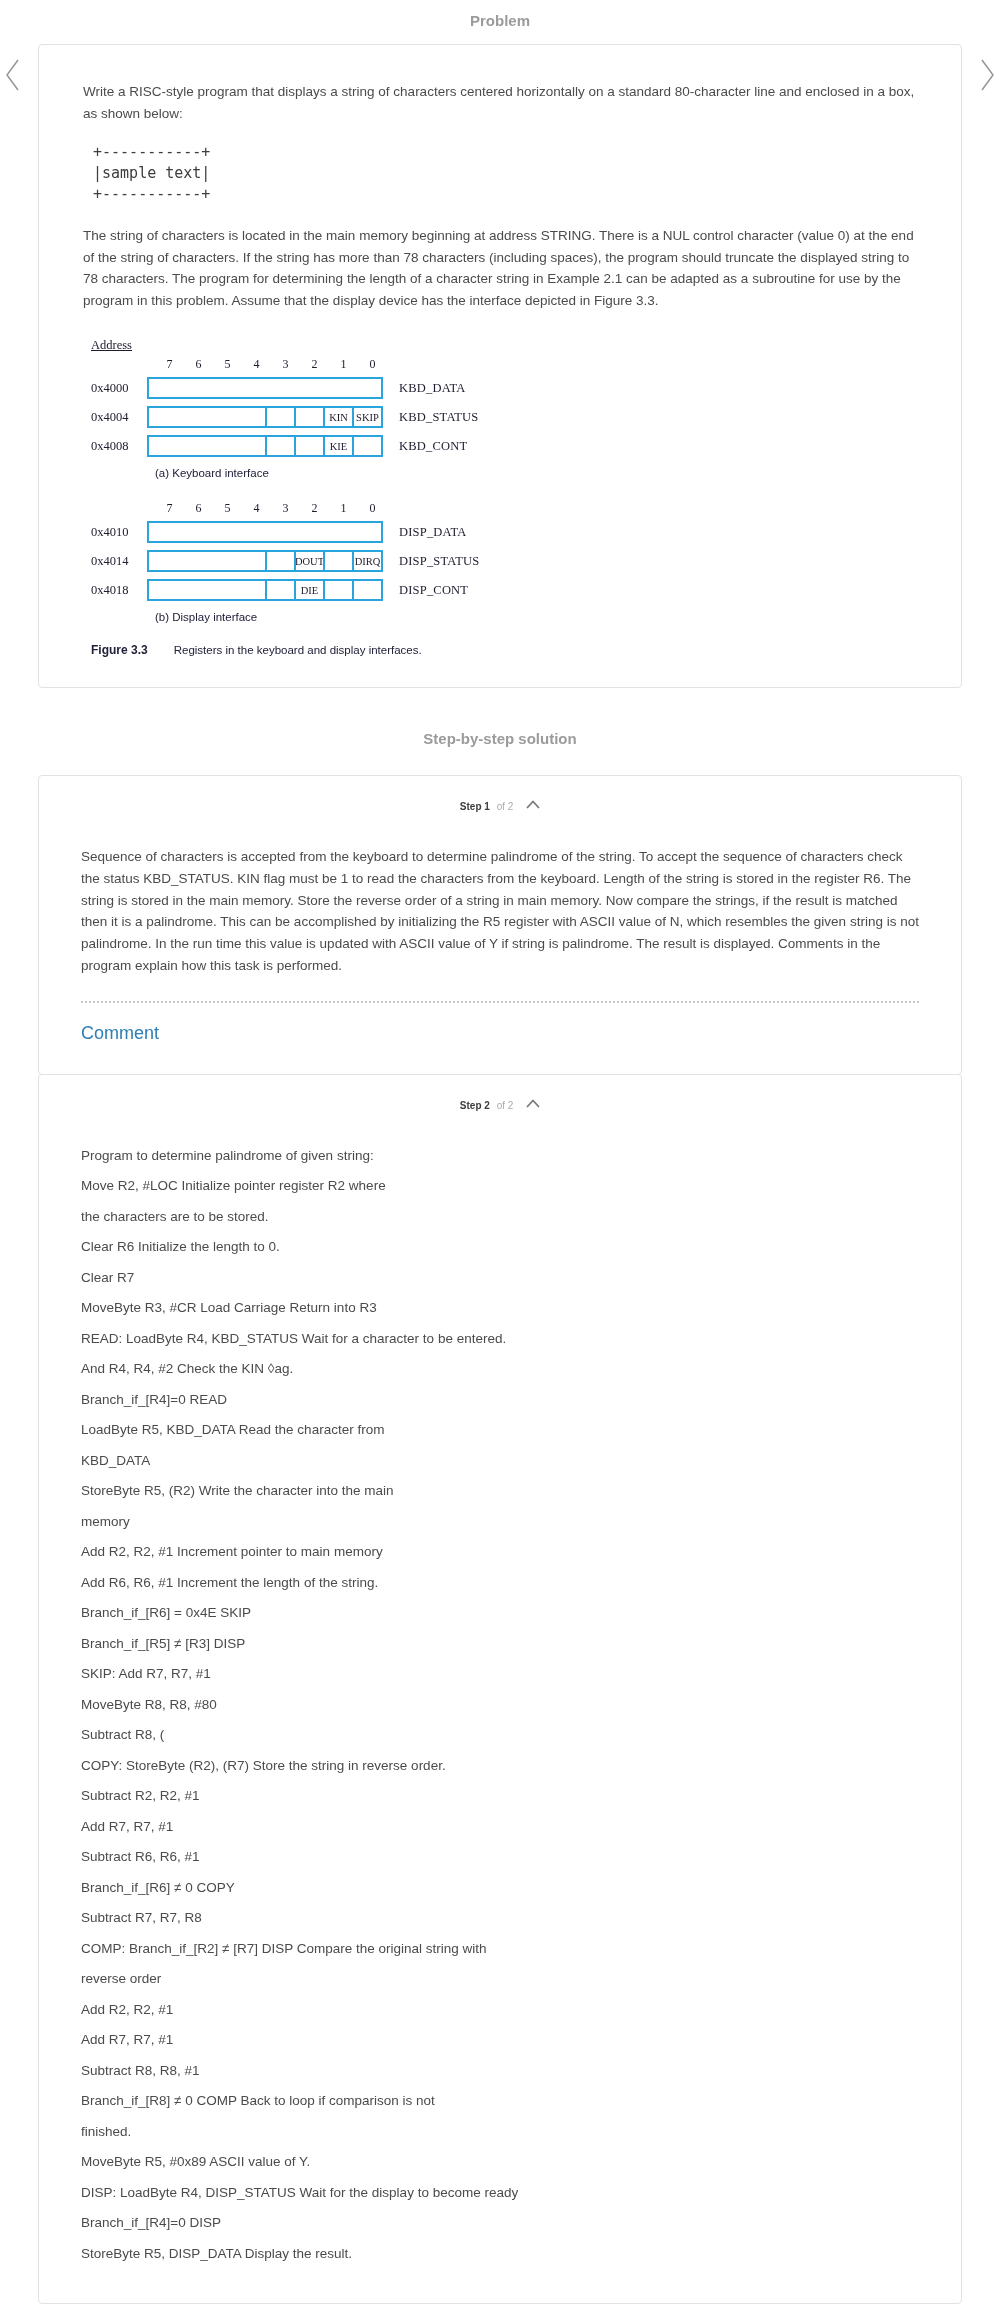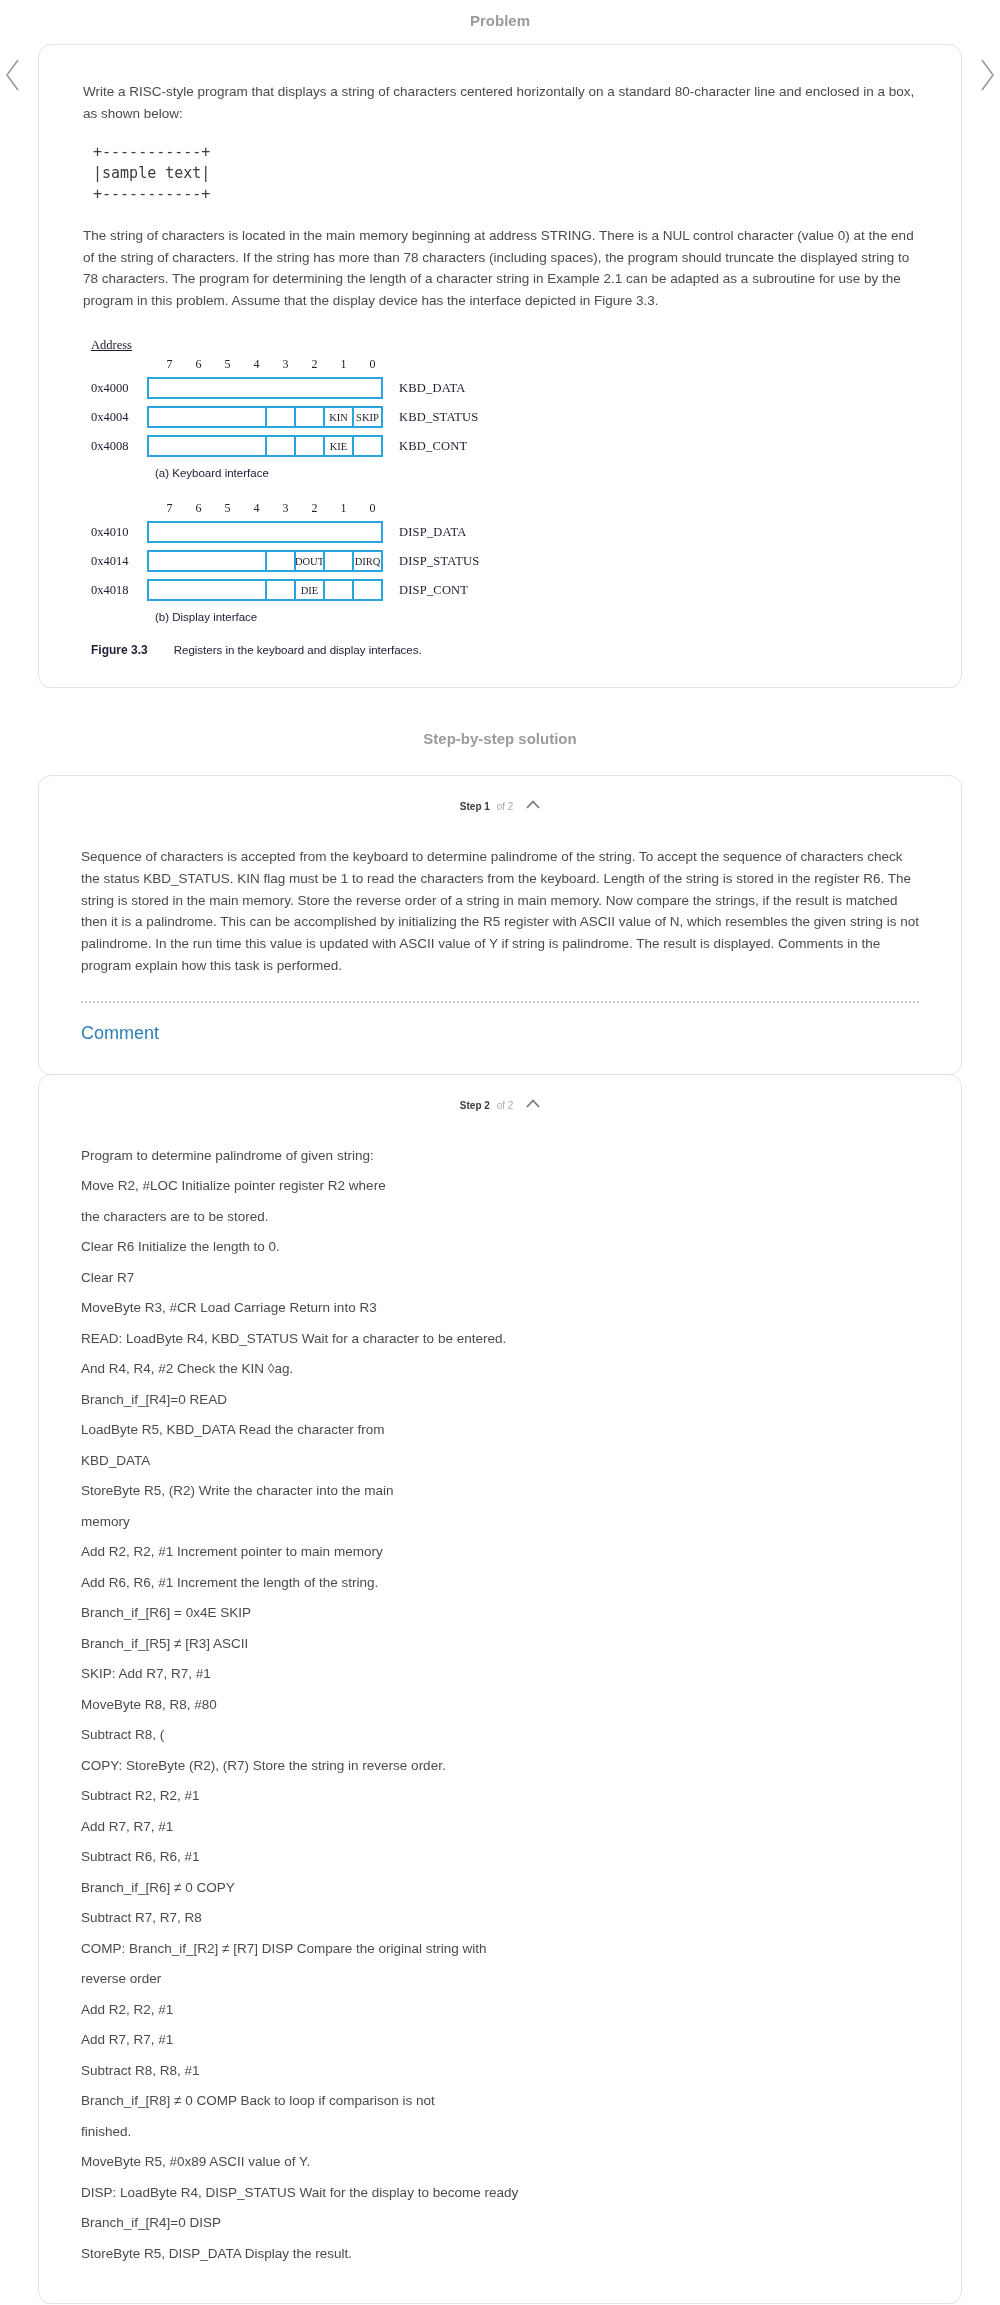--- a/index.html
+++ b/index.html
@@ -29,21 +29,21 @@
     padding: 2px;
   }
   .nav-arrow.prev { left: 3px; }
   .nav-arrow.next { right: 3px; }
   .nav-arrow svg { display: block; }
 
   .card {
     margin: 0 38px;
     background: #fff;
     border: 1px solid #e2e2e2;
-    border-radius: 13px;
+    border-radius: 4px;
   }
   .problem-card { padding: 36px 44px 30px 44px; margin-bottom: 42px; }
 
   .problem-card p, .step-card p {
     font-size: 13.5px;
     line-height: 21.5px;
     color: #4b4b4b;
   }
 
   pre.ascii-box {
@@ -325,21 +325,21 @@
         <p>READ: LoadByte R4, KBD_STATUS Wait for a character to be entered.</p>
         <p>And R4, R4, #2 Check the KIN ◊ag.</p>
         <p>Branch_if_[R4]=0 READ</p>
         <p>LoadByte R5, KBD_DATA Read the character from</p>
         <p>KBD_DATA</p>
         <p>StoreByte R5, (R2) Write the character into the main</p>
         <p>memory</p>
         <p>Add R2, R2, #1 Increment pointer to main memory</p>
         <p>Add R6, R6, #1 Increment the length of the string.</p>
         <p>Branch_if_[R6] = 0x4E SKIP</p>
-        <p>Branch_if_[R5] ≠ [R3] ASCII</p>
+        <p>Branch_if_[R5] ≠ [R3] DISP</p>
         <p>SKIP: Add R7, R7, #1</p>
         <p>MoveByte R8, R8, #80</p>
         <p>Subtract R8, (</p>
         <p>COPY: StoreByte (R2), (R7) Store the string in reverse order.</p>
         <p>Subtract R2, R2, #1</p>
         <p>Add R7, R7, #1</p>
         <p>Subtract R6, R6, #1</p>
         <p>Branch_if_[R6] ≠ 0 COPY</p>
         <p>Subtract R7, R7, R8</p>
         <p>COMP: Branch_if_[R2] ≠ [R7] DISP Compare the original string with</p>

